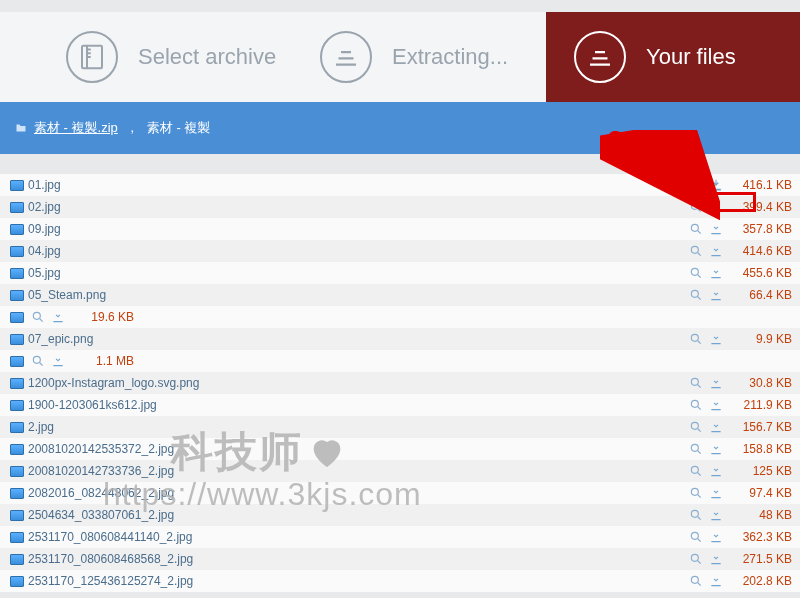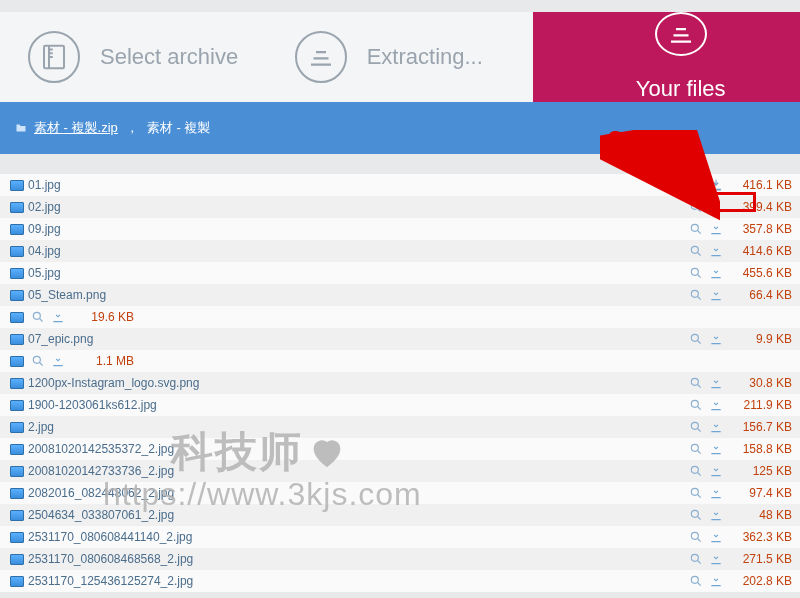--- a/index.html
+++ b/index.html
@@ -10,35 +10,35 @@
     height: 598px;
     overflow: hidden;
     position: relative;
   }
   
   .stepbar {
     display: flex;
     height: 90px;
     background: #f4f5f6;
     margin-top: 12px;
+    padding-left: 38px;
   }
   .step {
     flex: 1;
     display: flex;
     align-items: center;
     padding-left: 28px;
     gap: 20px;
     position: relative;
     color: #9aa4ae;
     background: #f4f5f6;
   }
   .step.active {
-    background: #be185d;
+    background: #7f1d1d;
     color: #fff;
-    flex-direction: column;
   }
   .step-icon {
     width: 52px;
     height: 52px;
     border: 2px solid currentColor;
     border-radius: 50%;
     display: flex;
     align-items: center;
     justify-content: center;
   }

